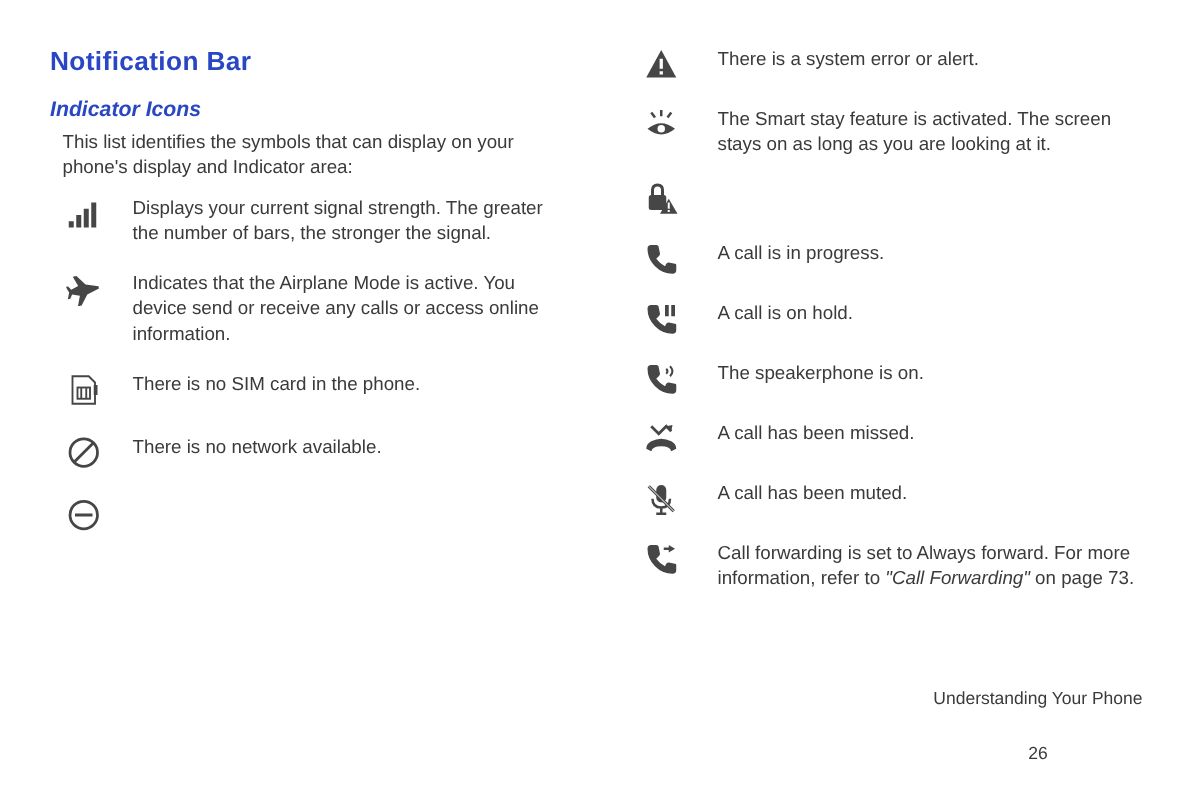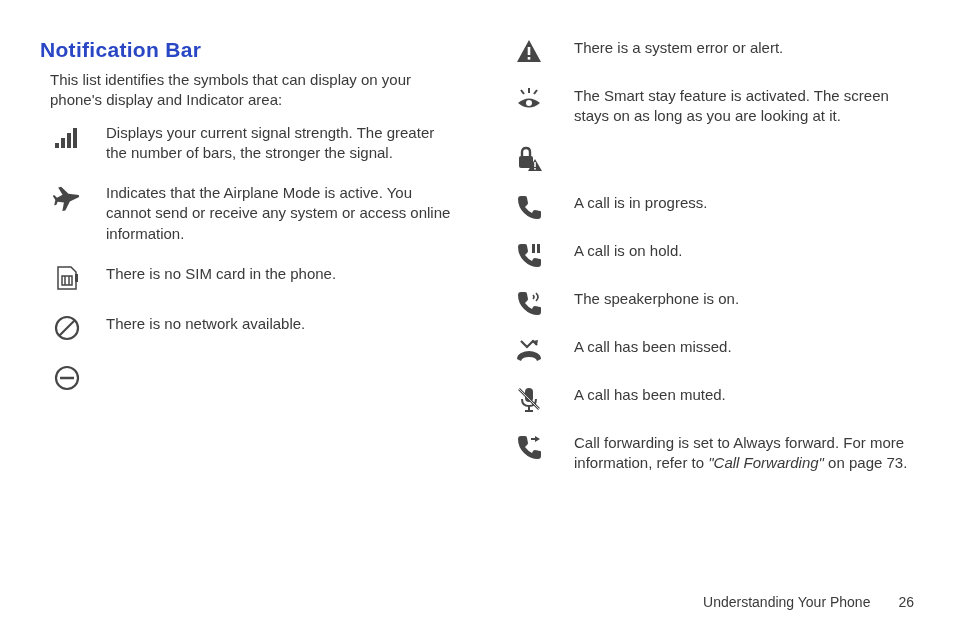--- a/index.html
+++ b/index.html
@@ -88,32 +88,34 @@
     }
     .footer {
       position: absolute;
       bottom: 26px;
       right: 40px;
       font-size: 14px;
       color: #3a3a3a;
       display: flex;
       align-items: center;
       gap: 28px;
+      flex-direction: column;
     }
     .page-num {
       font-size: 14px;
     }
   </style>
 </head>
 <body>
 
 <div class="content">
   <div class="column col-left">
     <h1 class="section-title">Notification Bar</h1>
 
+    <h2 class="subsection-title">Indicator Icons</h2>
     <p class="body-text">This list identifies the symbols that can display on your phone's display and Indicator area:</p>
 
     <div class="icon-list">
 
       <div class="icon-row">
         <div class="icon-cell">
           <svg viewBox="0 0 28 28">
               <g fill="#464646">
                 <rect x="2" y="20" width="4" height="5"></rect>
                 <rect x="8" y="15" width="4" height="10"></rect>
@@ -124,21 +126,21 @@
         </div>
         <div class="icon-desc">Displays your current signal strength. The greater the number of bars, the stronger the signal.</div>
       </div>
 
       <div class="icon-row">
         <div class="icon-cell">
           <svg viewBox="0 0 28 28">
               <path fill="#464646" d="M26 14 L16 11 L10 3 L7 3 L10 11 L4 13 L2 10 L0 10 L2 15 L0 20 L2 20 L4 17 L10 19 L7 27 L10 27 L16 19 L26 16 Z" transform="rotate(-10 14 14)"></path>
             </svg>
         </div>
-        <div class="icon-desc">Indicates that the Airplane Mode is active. You cannot send or receive any system or access online information.</div>
+        <div class="icon-desc">Indicates that the Airplane Mode is active. You device send or receive any calls or access online information.</div>
       </div>
 
       <div class="icon-row">
         <div class="icon-cell">
           <svg viewBox="0 0 28 28">
               <g fill="none" stroke="#464646" stroke-width="1.5">
                 <path d="M5 3 L18 3 L23 8 L23 25 L5 25 Z"></path>
                 <rect x="9" y="12" width="10" height="9"></rect>
                 <line x1="12" y1="12" x2="12" y2="21"></line>
                 <line x1="16" y1="12" x2="16" y2="21"></line>

